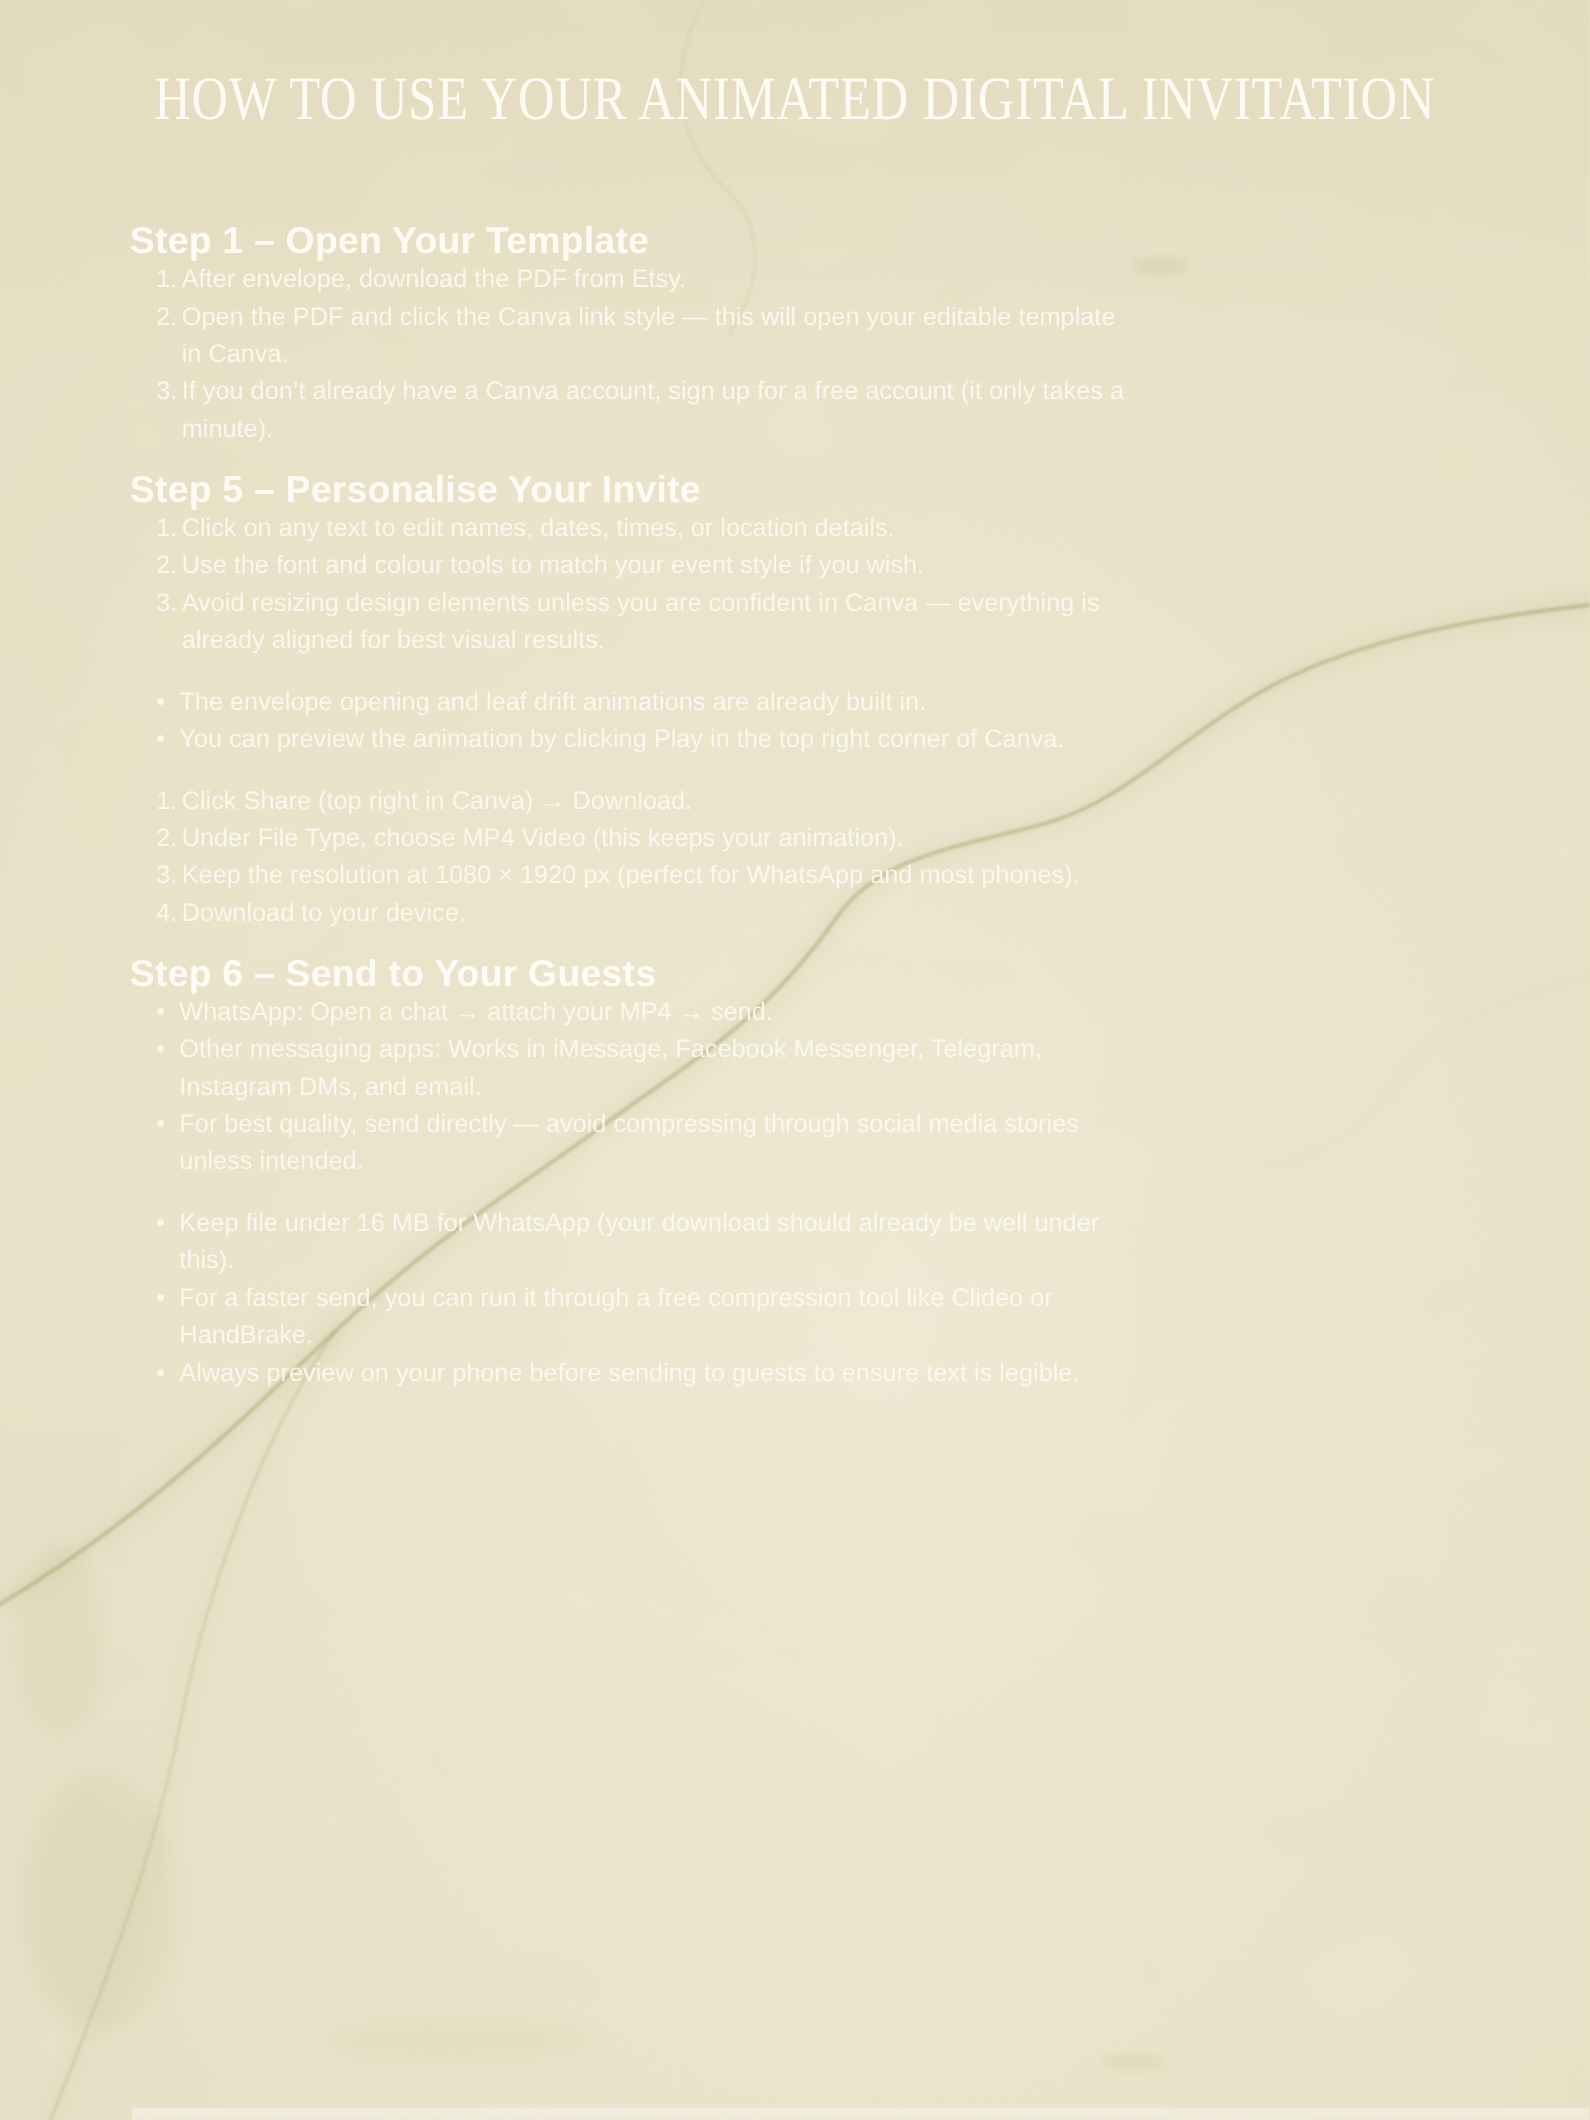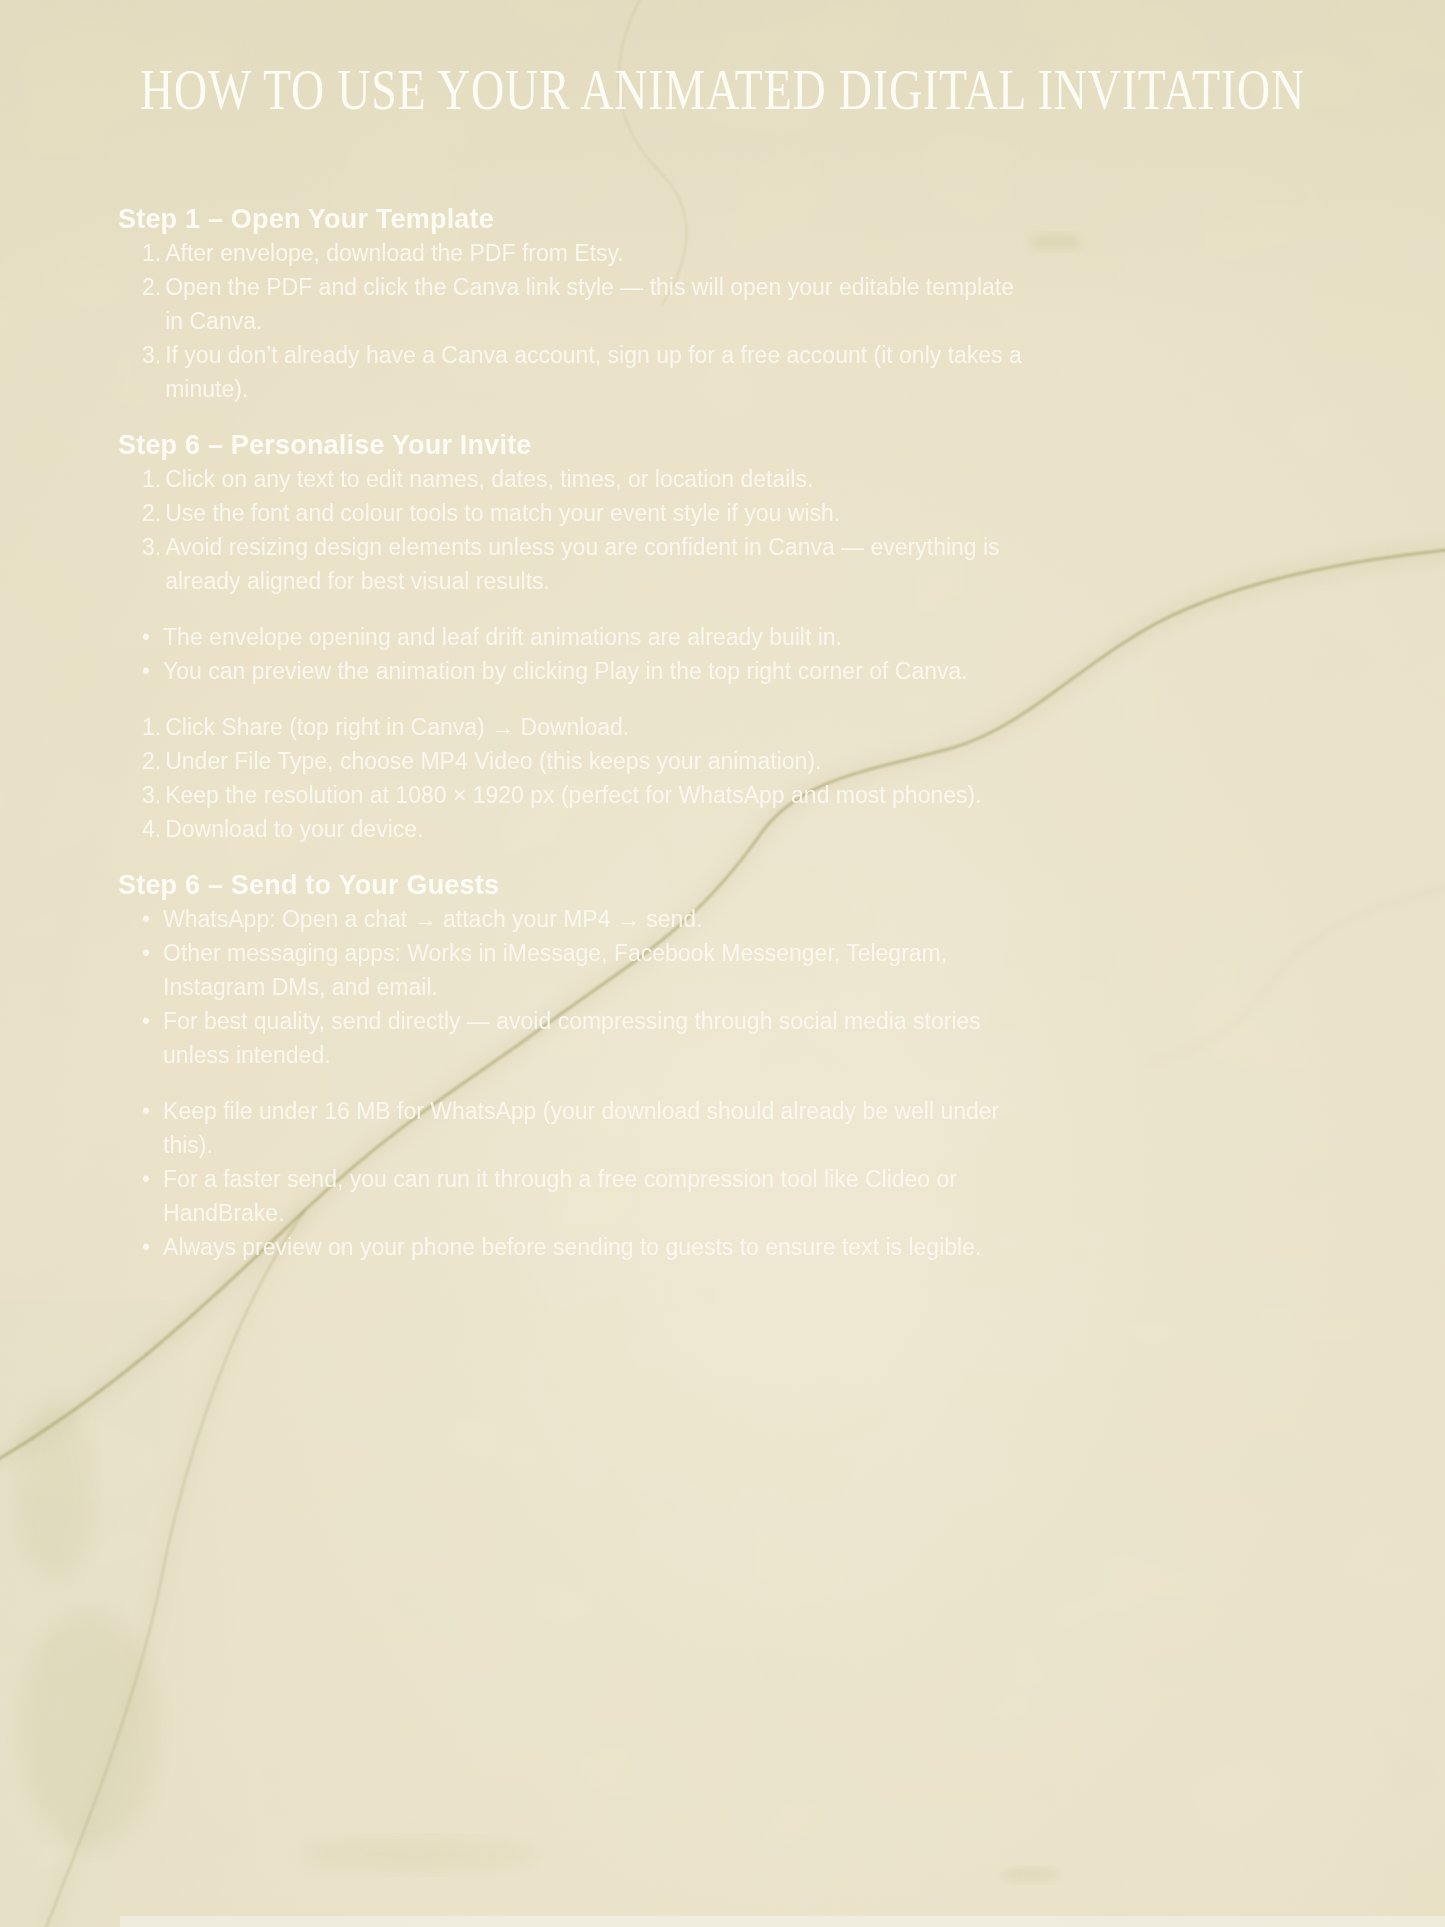--- a/index.html
+++ b/index.html
@@ -47,21 +47,21 @@
     position: absolute;
     top: 202px;
     left: 118px;
     width: 920px;
   }
   .section {
     margin: 0 0 22px 0;
   }
   .section h2 {
     margin: 0;
-    font-size: 27px;
+    font-size: 34px;
     line-height: 34px;
     font-weight: 700;
     letter-spacing: 0.2px;
     color: rgba(253, 252, 246, 0.97);
   }
   .list {
     margin: 0;
     padding: 0 0 0 24px;
     list-style: none;
   }
@@ -166,21 +166,21 @@
           <span class="text">Open the PDF and click the Canva link style — this will open your editable template in Canva.</span>
         </div>
         <div class="item numbered">
           <span class="marker">3.</span>
           <span class="text">If you don’t already have a Canva account, sign up for a free account (it only takes a minute).</span>
         </div>
       </div>
     </section>
 
     <section class="section">
-      <h2>Step 6 – Personalise Your Invite</h2>
+      <h2>Step 5 – Personalise Your Invite</h2>
       <div class="list">
         <div class="item numbered">
           <span class="marker">1.</span>
           <span class="text">Click on any text to edit names, dates, times, or location details.</span>
         </div>
         <div class="item numbered">
           <span class="marker">2.</span>
           <span class="text">Use the font and colour tools to match your event style if you wish.</span>
         </div>
         <div class="item numbered">

